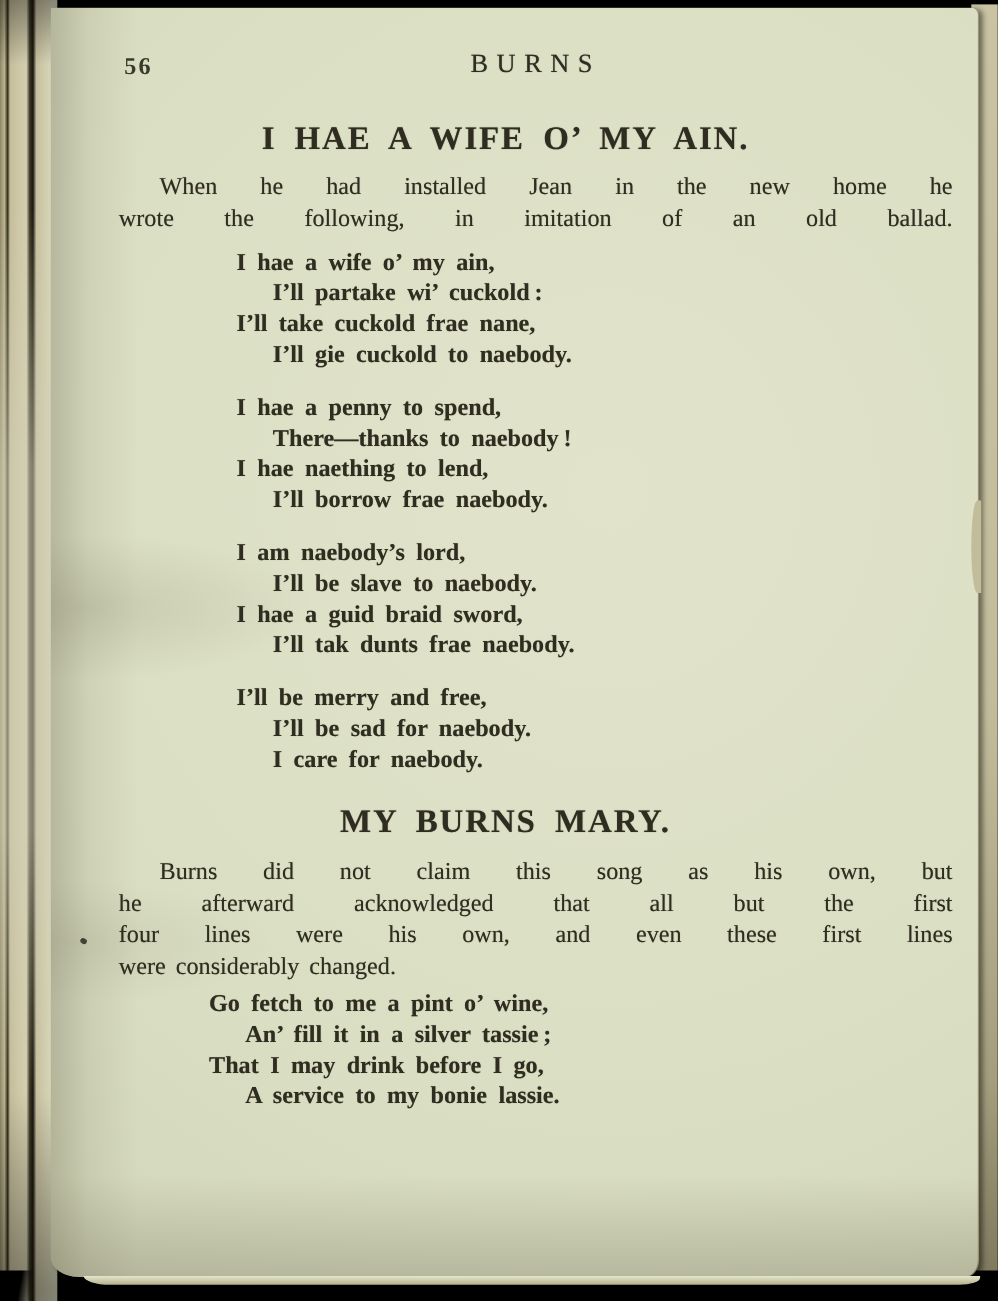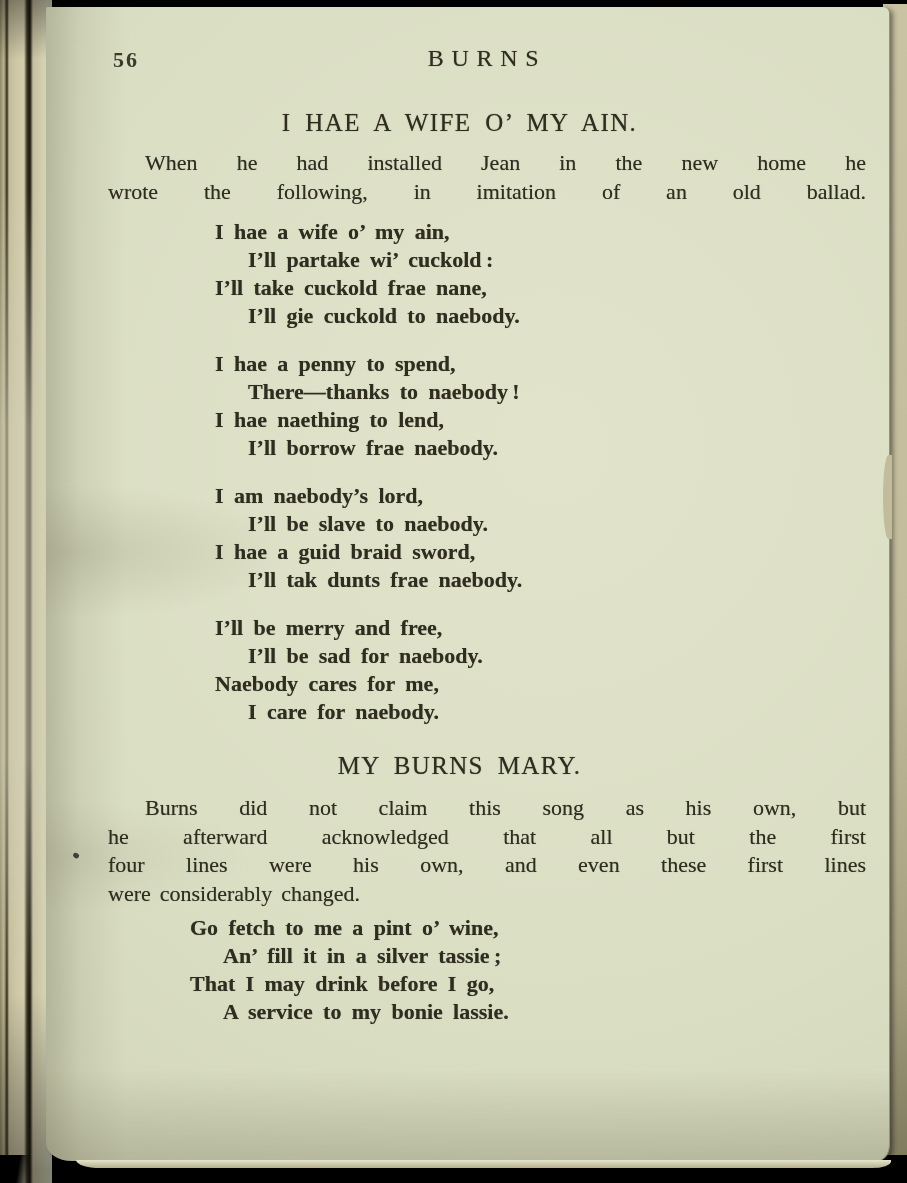--- a/index.html
+++ b/index.html
@@ -43,21 +43,21 @@
 
   .edge-notch{position:absolute;right:-3px;top:448px;width:9px;height:84px;
     background:#c2bc9b;border-radius:60% 0 0 60% / 50% 0 0 50%;}
 
   .header-row{position:relative;height:30px;}
   .pagenum{position:absolute;left:5px;top:2px;font-size:22px;font-weight:bold;
     letter-spacing:2px;opacity:.92;}
   .running{text-align:center;font-size:24px;letter-spacing:.32em;
     text-shadow:0 0 1px rgba(47,45,32,.55);}
 
-  .title{font-size:25px;font-weight:normal;text-align:center;
+  .title{font-size:30px;font-weight:bold;text-align:center;
     letter-spacing:.055em;word-spacing:.25em;
     text-shadow:0 0 1px rgba(47,45,32,.6);
     margin:34px 55px 12px 0;}
   .title.second{margin-top:26px;margin-bottom:14px;}
 
   .intro{font-size:22px;line-height:28.5px;margin-bottom:12px;
     word-spacing:.16em;text-shadow:0 0 .7px rgba(47,45,32,.5);}
   .intro.second{margin-bottom:6px;}
   .iline{text-align:justify;text-align-last:justify;}
   .iline.indent{text-indent:37px;}
@@ -110,21 +110,20 @@
       </div>
       <div class="stanza">
         <div class="pline">I am naebody’s lord,</div>
         <div class="pline in">I’ll be slave to naebody.</div>
         <div class="pline">I hae a guid braid sword,</div>
         <div class="pline in">I’ll tak dunts frae naebody.</div>
       </div>
       <div class="stanza">
         <div class="pline">I’ll be merry and free,</div>
         <div class="pline in">I’ll be sad for naebody.</div>
-        <div class="pline">Naebody cares for me,</div>
         <div class="pline in">I care for naebody.</div>
       </div>
     </div>
 
     <h2 class="title second">MY BURNS MARY.</h2>
 
     <div class="intro second">
       <div class="iline indent">Burns did not claim this song as his own, but</div>
       <div class="iline">he afterward acknowledged that all but the first</div>
       <div class="iline">four lines were his own, and even these first lines</div>

